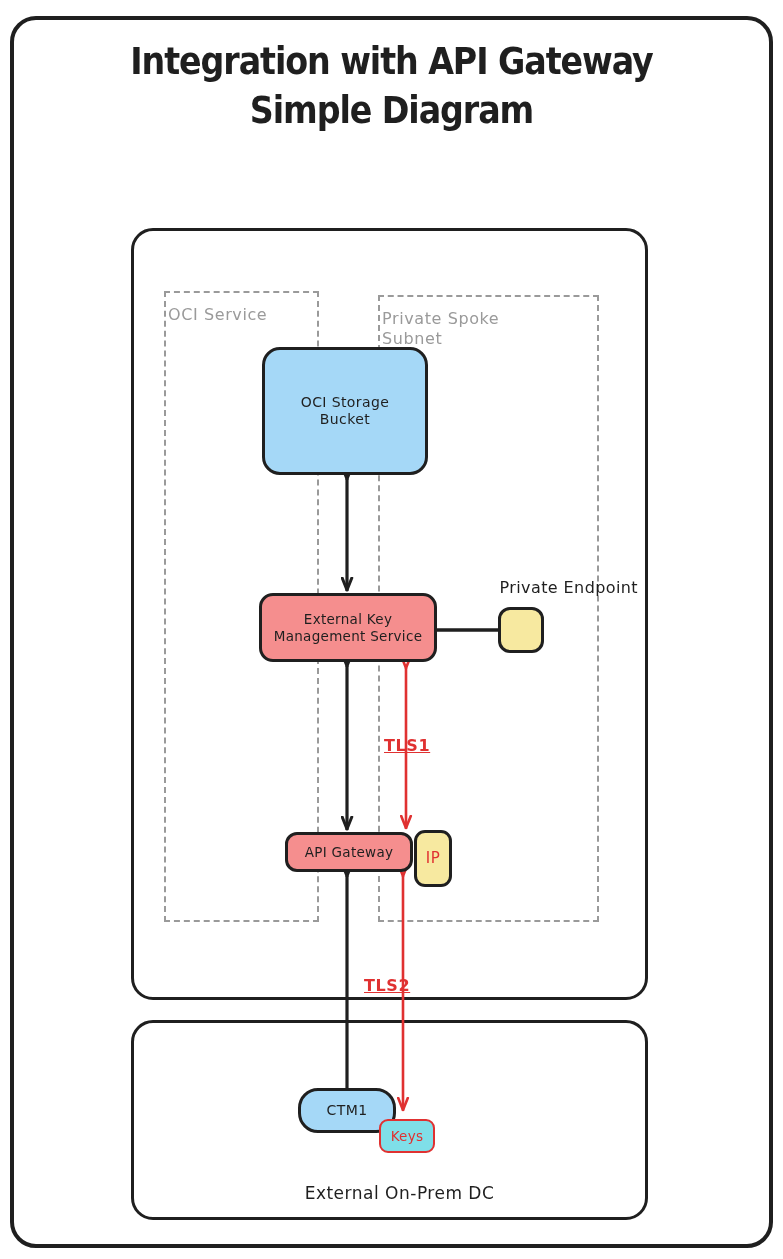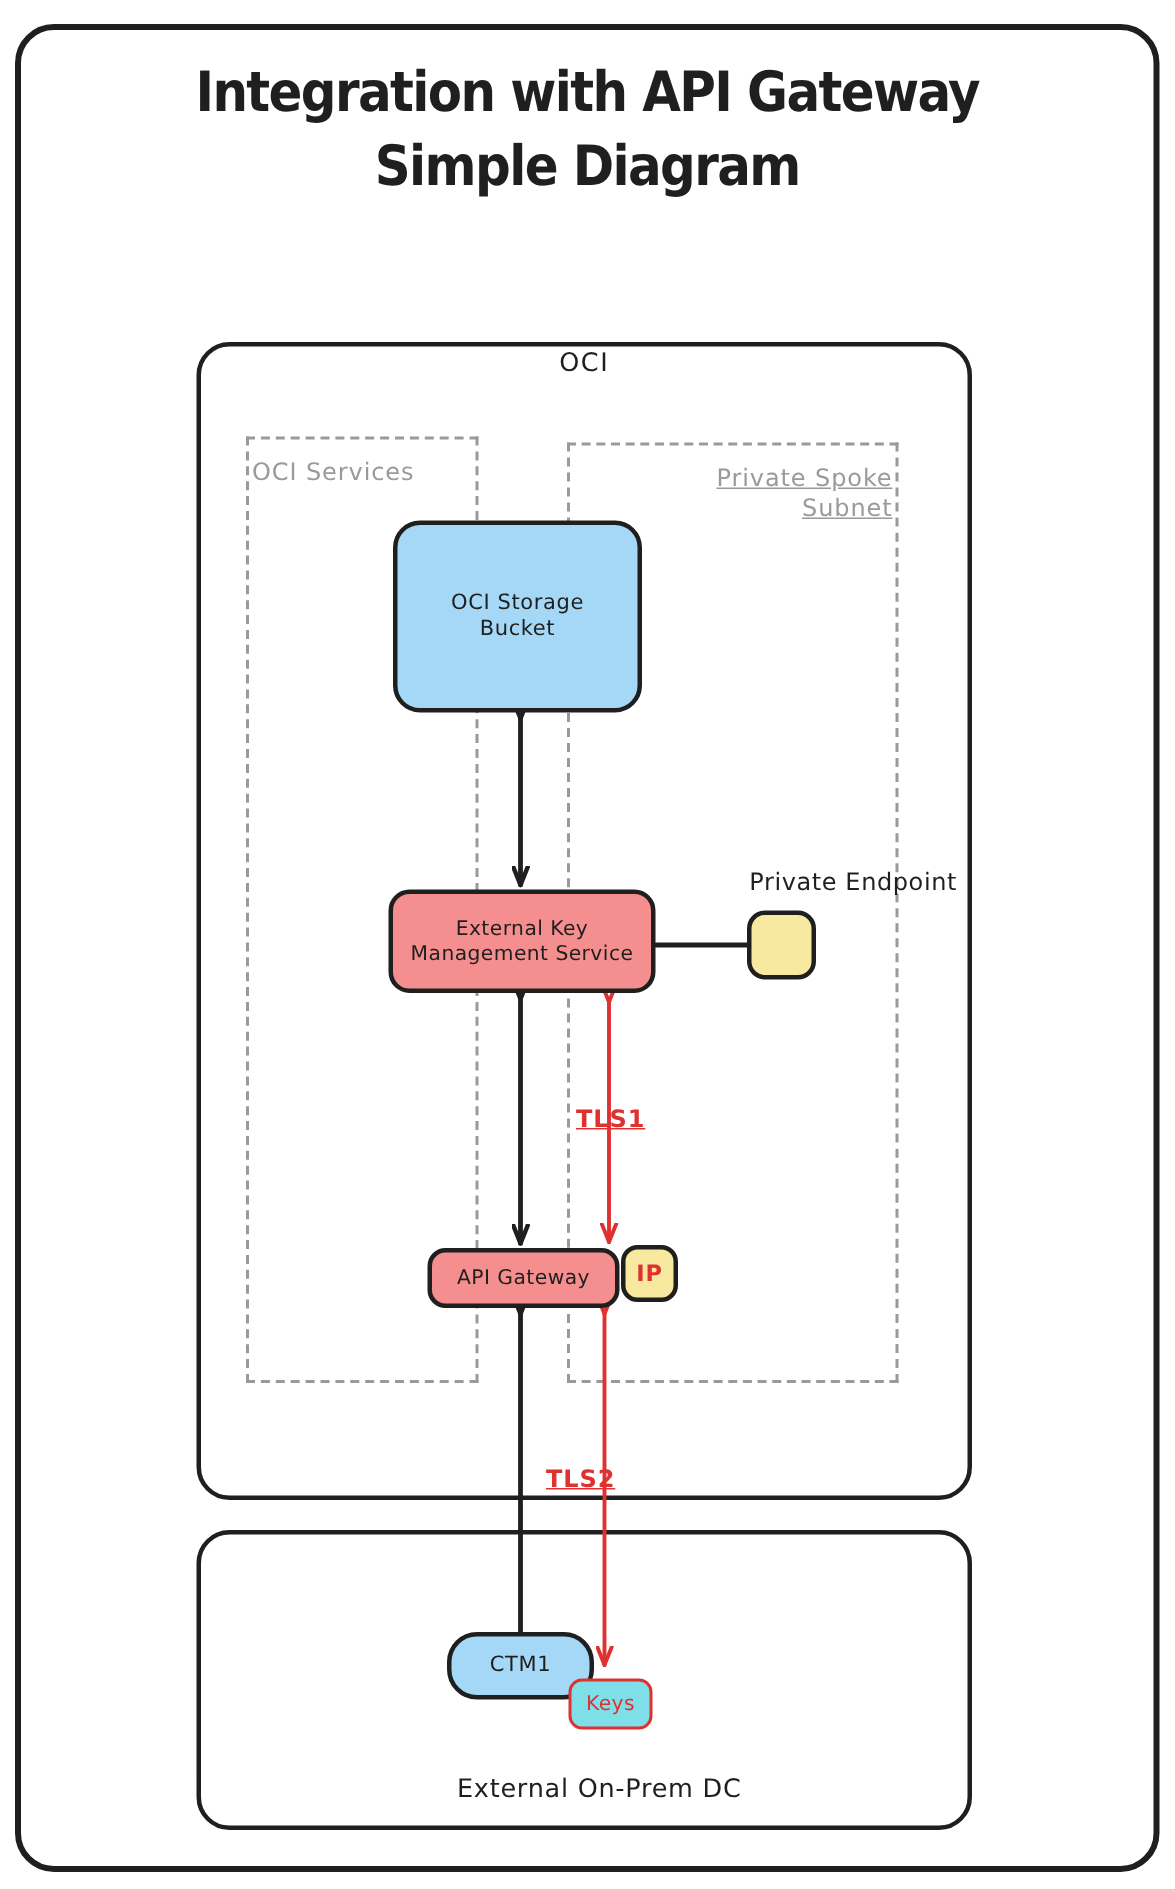--- a/index.html
+++ b/index.html
@@ -41,22 +41,22 @@
   }
   #onprem-label{
     left:131px;top:1183px;width:517px;text-align:center;
     font-size:17px;color:#1f1f1f;letter-spacing:.5px;padding-left:10px;
   }
   #zone-oci-services-label{
     left:168px;top:305px;width:150px;text-align:left;
     font-size:16px;color:#9a9a9a;letter-spacing:.6px;
   }
   #zone-private-spoke-label{
-    left:382px;top:309px;width:213px;text-align:right;
-    font-size:16px;color:#9a9a9a;letter-spacing:.6px;text-decoration:underline;
+    left:382px;top:309px;width:213px;
+    font-size:16px;color:#9a9a9a;letter-spacing:.6px;
   }
   #private-endpoint-label{
     left:418px;top:578px;width:220px;text-align:right;
     font-size:16px;color:#1f1f1f;letter-spacing:.4px;
   }
   .edge-label{
     position:absolute;font-size:16px;color:#e03131;
     letter-spacing:.6px;white-space:pre;font-weight:600;text-decoration:underline;
   }
   #tls1-label{left:384px;top:736px;}
@@ -82,23 +82,23 @@
   #node-private-endpoint{
     left:498px;top:607px;width:46px;height:46px;
     background:#f7e9a0;border-radius:12px;
   }
   #node-api-gateway{
     left:285px;top:832px;width:128px;height:40px;
     background:#f58e8e;border-radius:12px;
     font-size:13.5px;color:#1f1f1f;letter-spacing:.3px;
   }
   #node-ip{
-    left:414px;top:830px;width:38px;height:38px;
+    left:414px;top:830px;width:38px;height:57px;
     background:#f7e9a0;border-radius:11px;
-    font-size:15px;color:#e03131;font-weight:700;letter-spacing:.5px;
+    font-size:15px;color:#e03131;font-weight:400;letter-spacing:.5px;
   }
   #node-ctm1{
     left:298px;top:1088px;width:98px;height:45px;
     background:#a5d8f7;border-radius:20px;
     font-size:14px;color:#1f1f1f;letter-spacing:.4px;
   }
   #node-keys{
     left:379px;top:1119px;width:56px;height:34px;
     background:#7fdfe8;border:2.5px solid #e03131;border-radius:9px;
     font-size:13.5px;color:#e03131;letter-spacing:.3px;
@@ -123,24 +123,23 @@
 <div id="stage">
 
   <div class="frame" id="outer-frame"></div>
 
   <div id="title-block">
     <span class="tline">Integration with API Gateway</span>
     <span class="tline">Simple Diagram</span>
   </div>
 
   <div class="frame" id="oci-container"></div>
-  <div class="lbl hand" id="oci-label">OCI</div>
 
   <div class="dash-zone" id="zone-oci-services"></div>
-  <div class="lbl hand" id="zone-oci-services-label">OCI Services</div>
+  <div class="lbl hand" id="zone-oci-services-label">OCI Service</div>
 
   <div class="dash-zone" id="zone-private-spoke"></div>
   <div class="lbl hand" id="zone-private-spoke-label">Private Spoke
 Subnet</div>
 
   <div class="frame" id="onprem-container"></div>
   <div class="lbl hand" id="onprem-label">External On-Prem DC</div>
 
   <svg class="layer" id="connectors" viewBox="0 0 783 1259" xmlns="http://www.w3.org/2000/svg">
     <defs>

